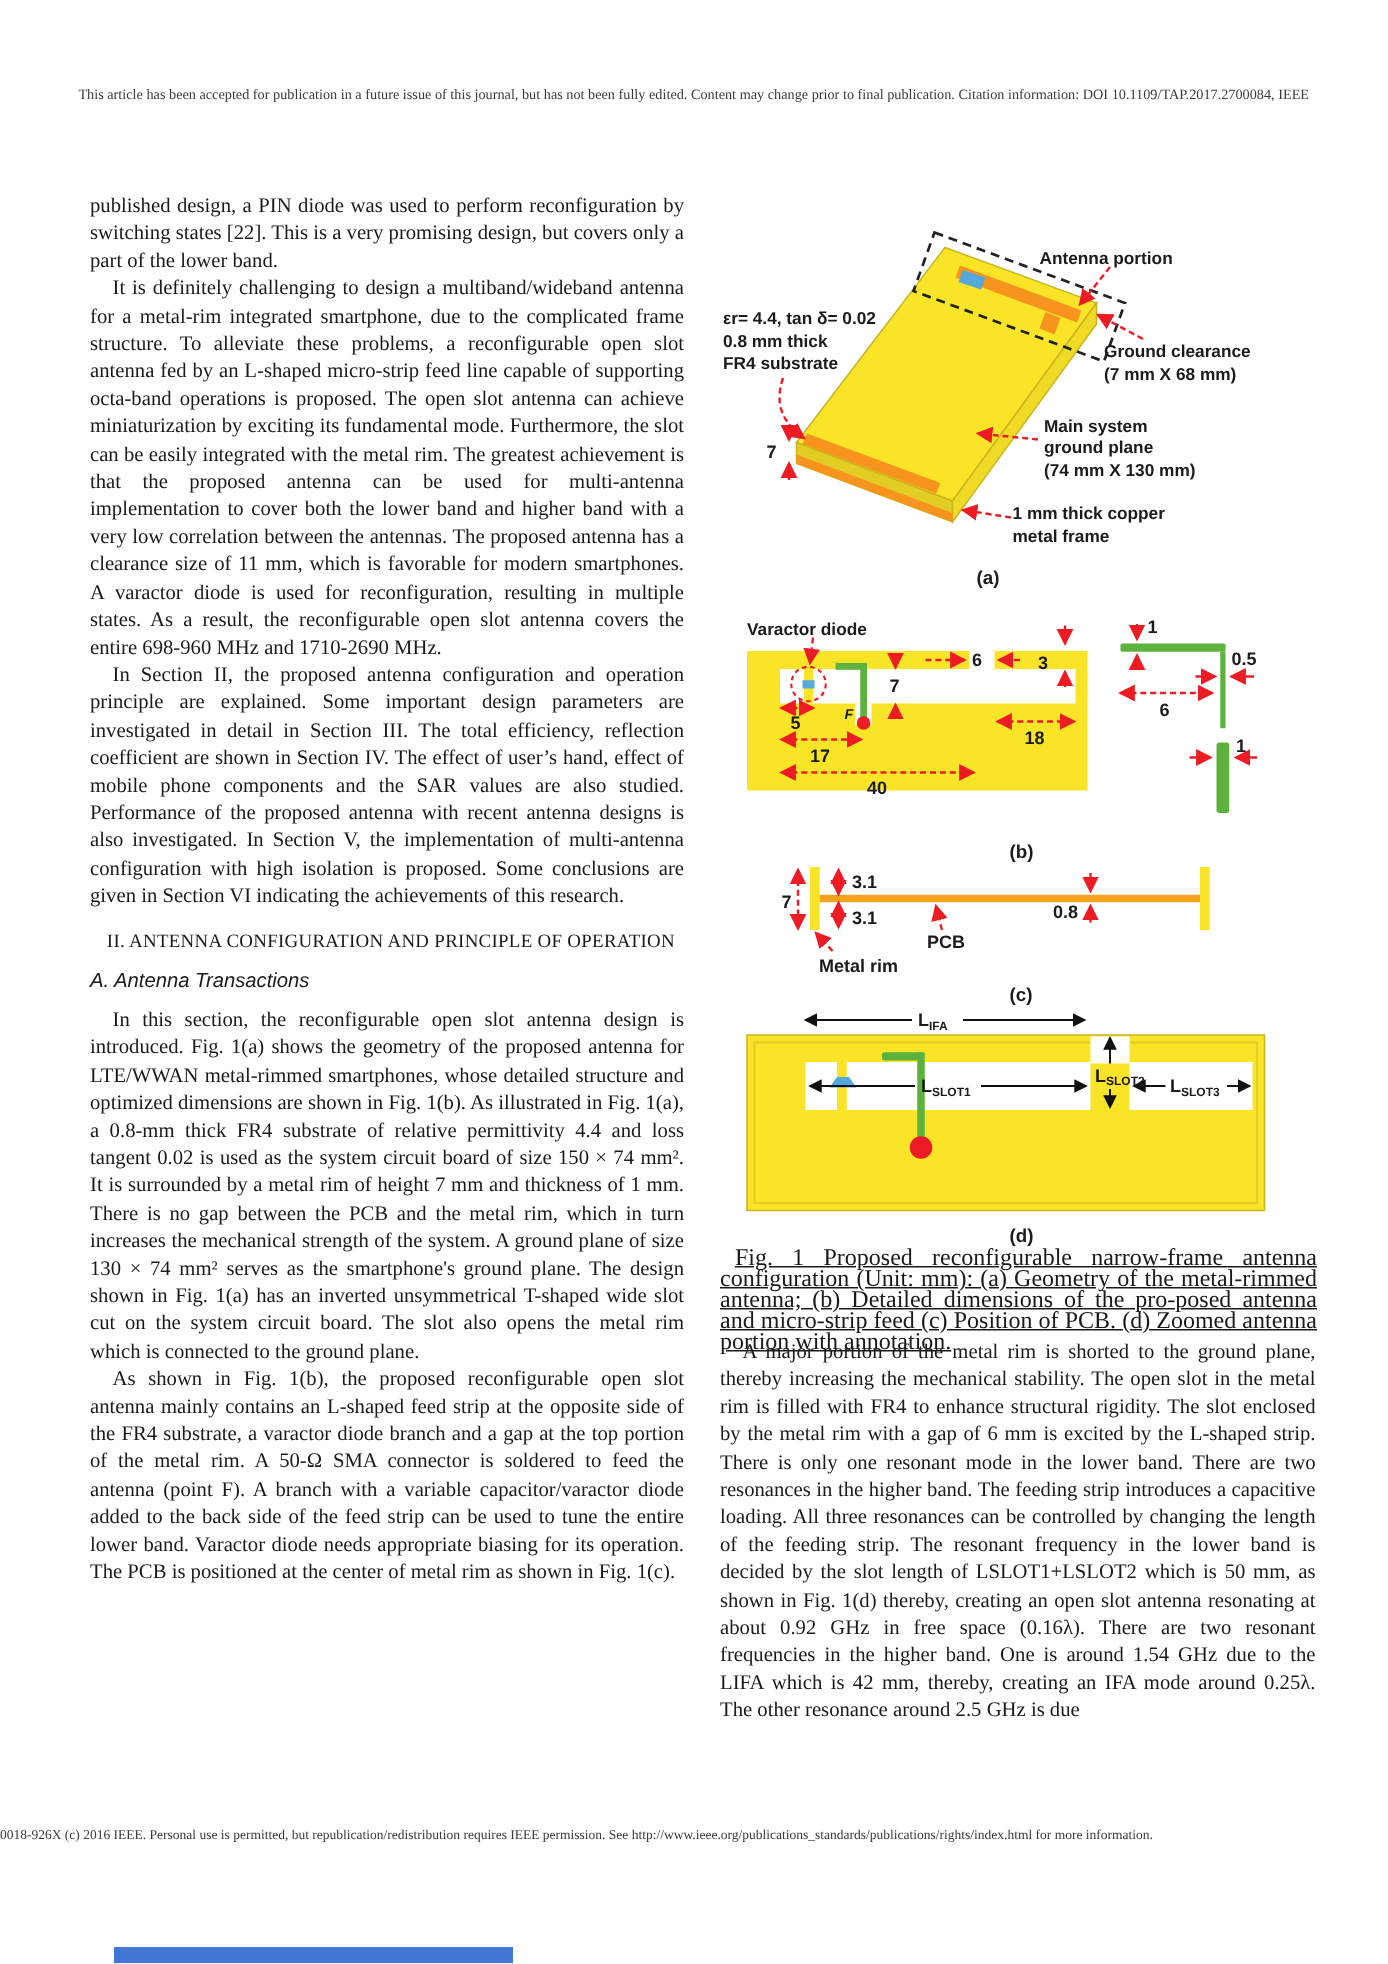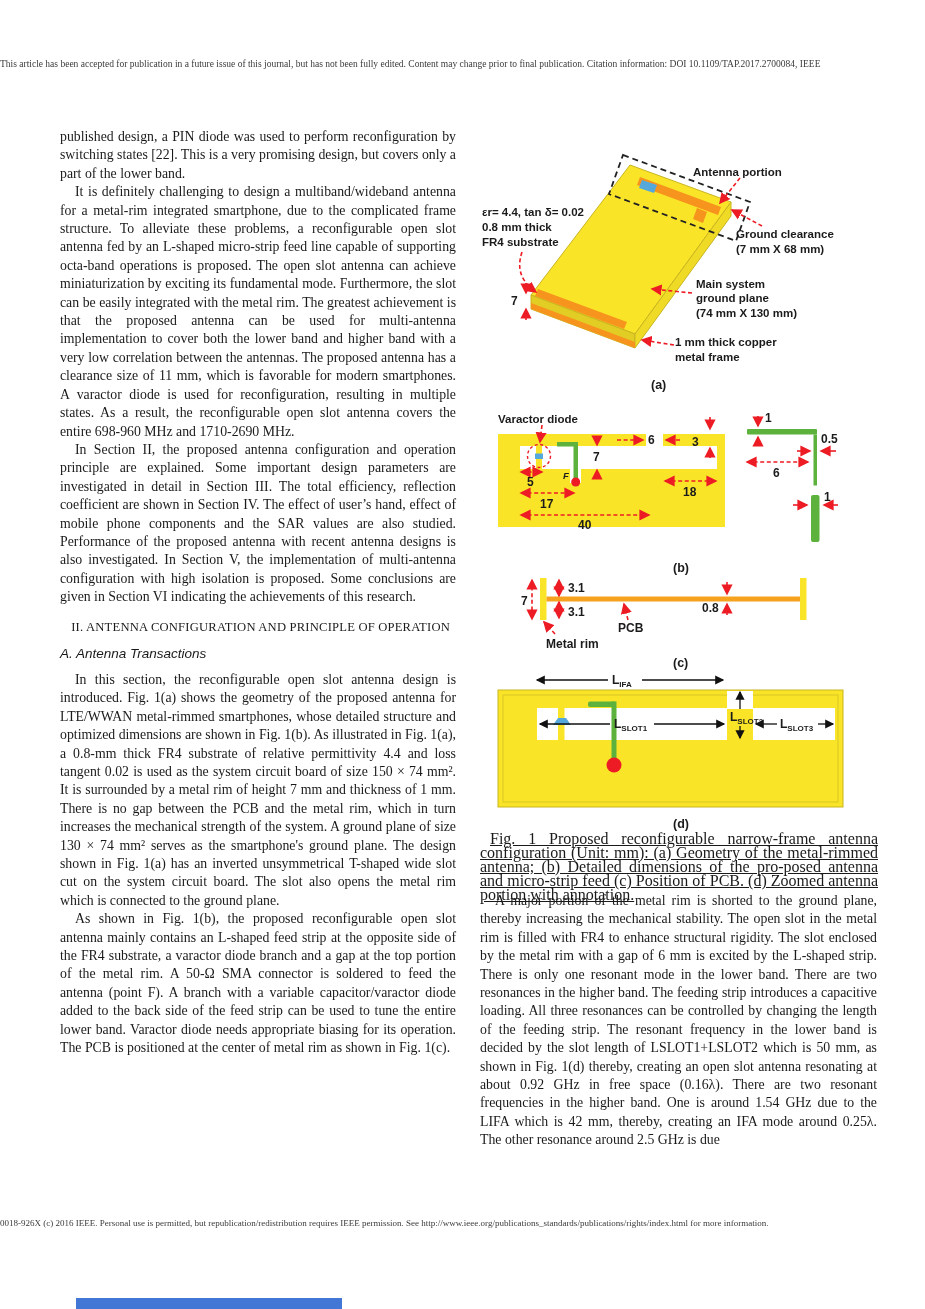--- a/index.html
+++ b/index.html
@@ -1,18 +1,18 @@
 <!DOCTYPE html>
 <html><head>
 <meta charset="utf-8">
 <style>
   html,body{margin:0;padding:0;background:#ffffff;}
   .page{position:relative;width:925px;height:1309px;background:#fff;overflow:hidden;
         font-family:"Liberation Serif",serif;color:#1a1a1a;}
-  .header{position:absolute;top:57px;left:0;width:925px;text-align:left;
+  .header{position:absolute;top:57px;left:0;width:925px;text-align:center;
           font-size:9.5px;line-height:14px;color:#3a3a3a;}
   .col{position:absolute;text-align:justify;font-size:13.8px;line-height:18.4px;}
   .col p{margin:0;text-indent:15px;}
   .col p.noindent{text-indent:0;}
   .left{left:60px;top:128px;width:396px;}
   .right-text{left:480px;top:892px;width:397px;}
   h2.sechead{font-size:12.6px;font-weight:normal;text-align:right;margin:12px 6px 8px 6px;
              text-indent:0;letter-spacing:.2px;line-height:17px;}
   h3.subhead{font-family:"Liberation Sans",sans-serif;font-style:italic;font-weight:normal;
              font-size:13.5px;margin:9px 0 8px 0;text-indent:0;}

